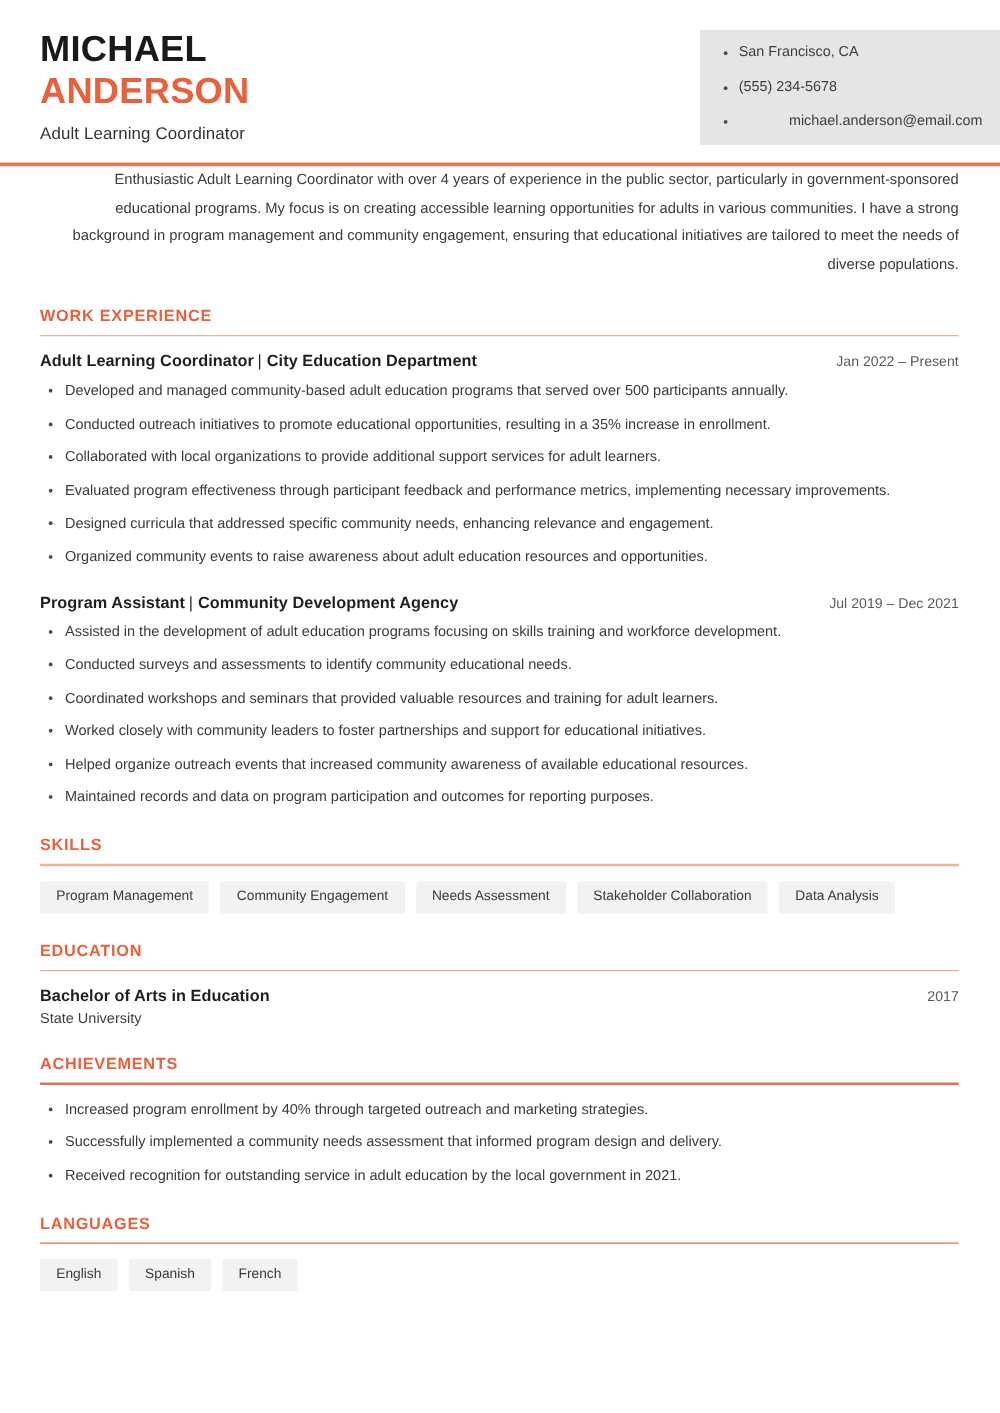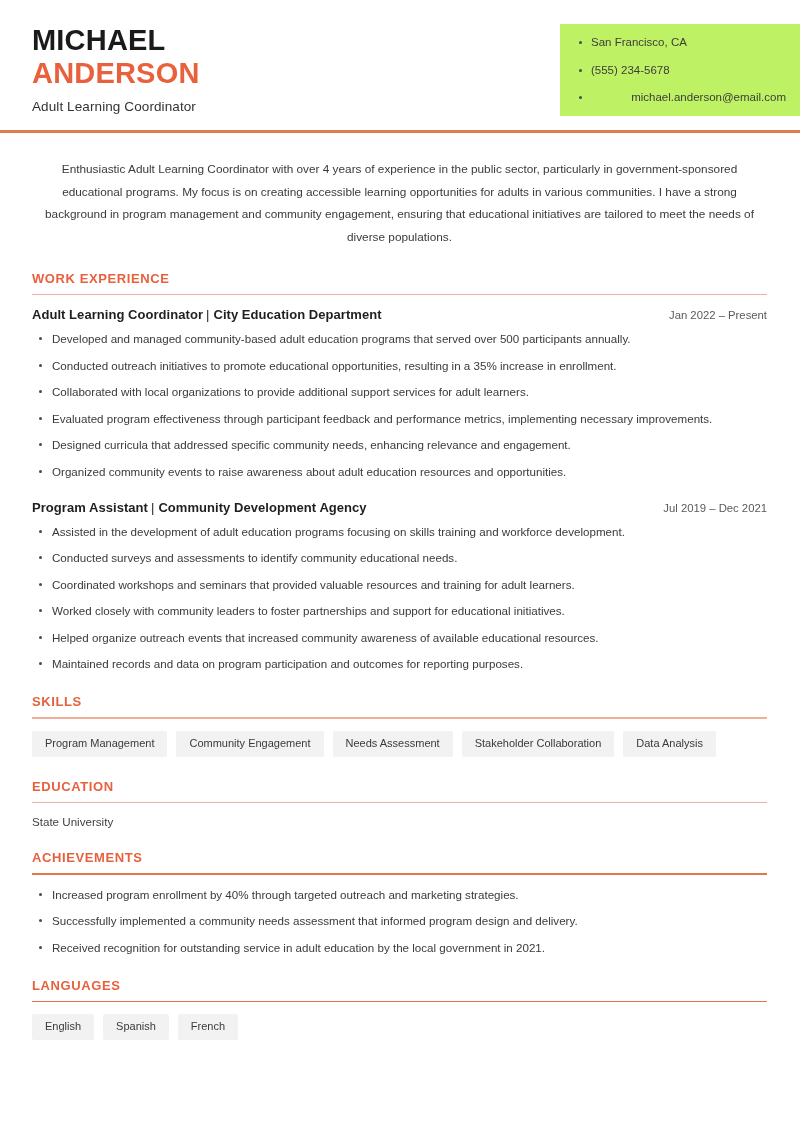--- a/index.html
+++ b/index.html
@@ -49,21 +49,21 @@
     color: #333333;
     letter-spacing: 0.1px;
   }
 
   .contact-box {
     position: absolute;
     top: 24px;
     left: 560px;
     width: 240px;
     min-height: 92px;
-    background: #bef264;
+    background: #e5e5e5;
     padding: 13px 14px 12px 18px;
   }
 
   .contact-item {
     position: relative;
     font-size: 11.5px;
     color: #3d3d3d;
     line-height: 1;
     padding-left: 13px;
     margin-bottom: 16px;
@@ -88,25 +88,24 @@
     height: 3px;
     background: #E07A50;
   }
 
   
   .content {
     padding: 0 33px 0 32px;
   }
 
   .summary {
-    margin-top: 26px;
     font-size: 11.8px;
     line-height: 1.92;
     color: #3a3a3a;
-    text-align: center;
+    text-align: right;
   }
 
   .section { margin-top: 22px; }
 
   .section-title {
     font-size: 13px;
     font-weight: bold;
     color: #E8613C;
     letter-spacing: 0.6px;
     padding-bottom: 8px;
@@ -274,20 +273,24 @@
         <span class="tag">Needs Assessment</span>
         <span class="tag">Stakeholder Collaboration</span>
         <span class="tag">Data Analysis</span>
       </div>
     </div>
 
     <div class="section">
       <div class="section-title">EDUCATION</div>
       <div class="section-rule"></div>
       <div class="entry">
+        <div class="edu-head">
+          <div class="entry-title">Bachelor of Arts in Education</div>
+          <div class="entry-date">2017</div>
+        </div>
         <div class="entry-sub">State University</div>
       </div>
     </div>
 
     <div class="section">
       <div class="section-title">ACHIEVEMENTS</div>
       <div class="section-rule strong"></div>
       <ul class="bullets">
         <li>Increased program enrollment by 40% through targeted outreach and marketing strategies.</li>
         <li>Successfully implemented a community needs assessment that informed program design and delivery.</li>

